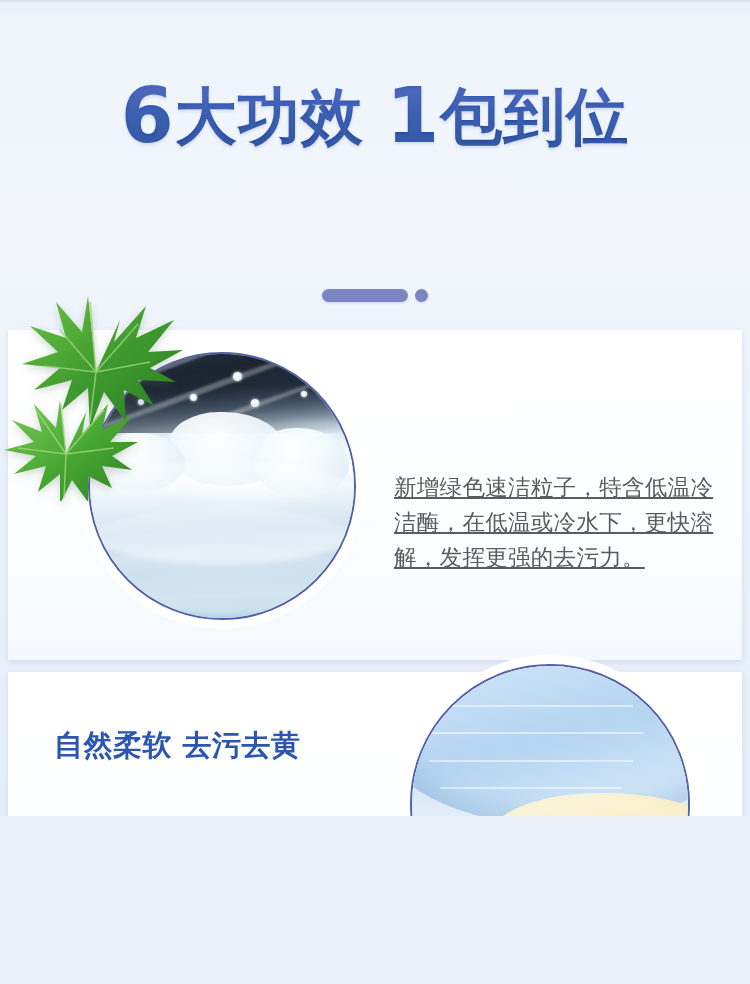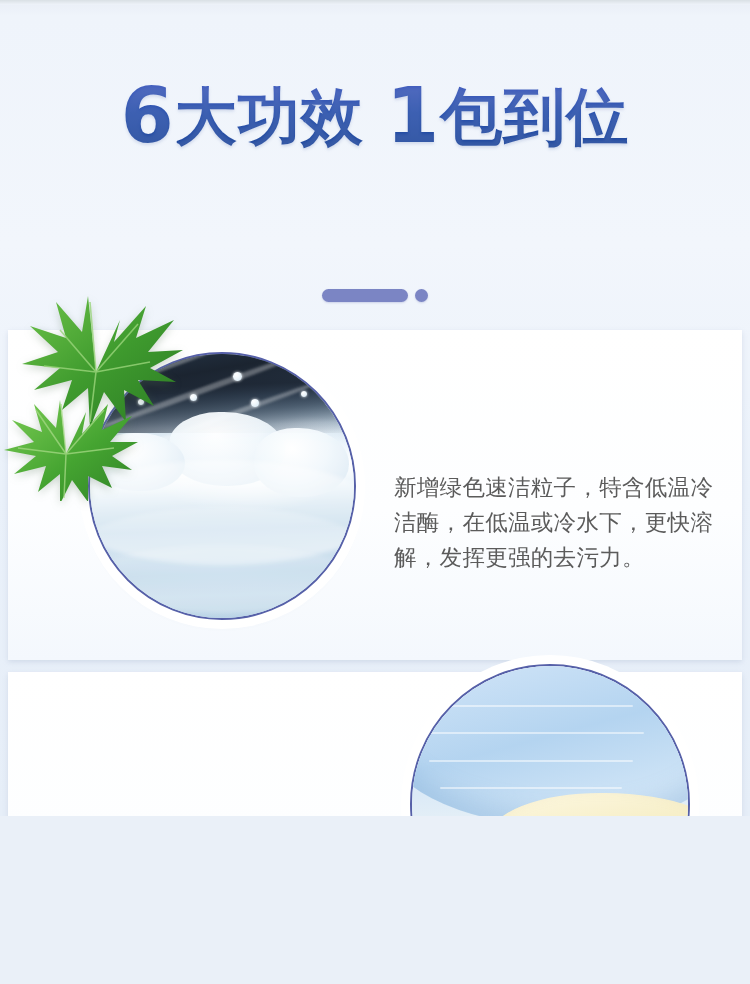--- a/index.html
+++ b/index.html
@@ -92,21 +92,21 @@
   
   .leaves{position:absolute;left:-22px;top:276px;width:215px;height:225px;z-index:6;
           pointer-events:none;filter:drop-shadow(0 3px 4px rgba(90,120,90,.3));}
 
   
   .feat-title{position:absolute;font-size:29px;font-weight:bold;color:#2b55b0;
               letter-spacing:.5px;white-space:nowrap;}
   .feat-body{position:absolute;font-size:22.5px;line-height:35px;color:#5b5b5b;
              letter-spacing:.3px;}
   .f1-title{left:394px;top:416px;}
-  .f1-body{left:394px;top:470px;width:320px;}
+  .f1-body{left:394px;top:470px;width:320px;text-decoration:underline;}
   .f2-title{left:54px;top:726px;}
   .f2-body{left:54px;top:780px;width:318px;}
 </style>
 </head>
 <body>
 
 <div class="page">
 
   <div class="topstrip"></div>
 
@@ -173,20 +173,21 @@
       <div class="layer l-cream"></div>
       <div class="layer l-mint"></div>
       <div class="layer l-pink"></div>
       <div class="ridge" style="left:4%;top:14%;width:76%;"></div>
       <div class="ridge" style="left:2%;top:24%;width:82%;"></div>
       <div class="ridge" style="left:6%;top:34%;width:74%;"></div>
       <div class="ridge" style="left:10%;top:44%;width:66%;"></div>
     </div>
   </div>
 
+  <div class="feat-title f2-title">自然柔软 去污去黄</div>
 
   <div class="circle c3">
     <div class="photo ph-cloth">
       <div class="layer l-blue"></div>
     </div>
   </div>
 
 </div>
 
 </body></html>

